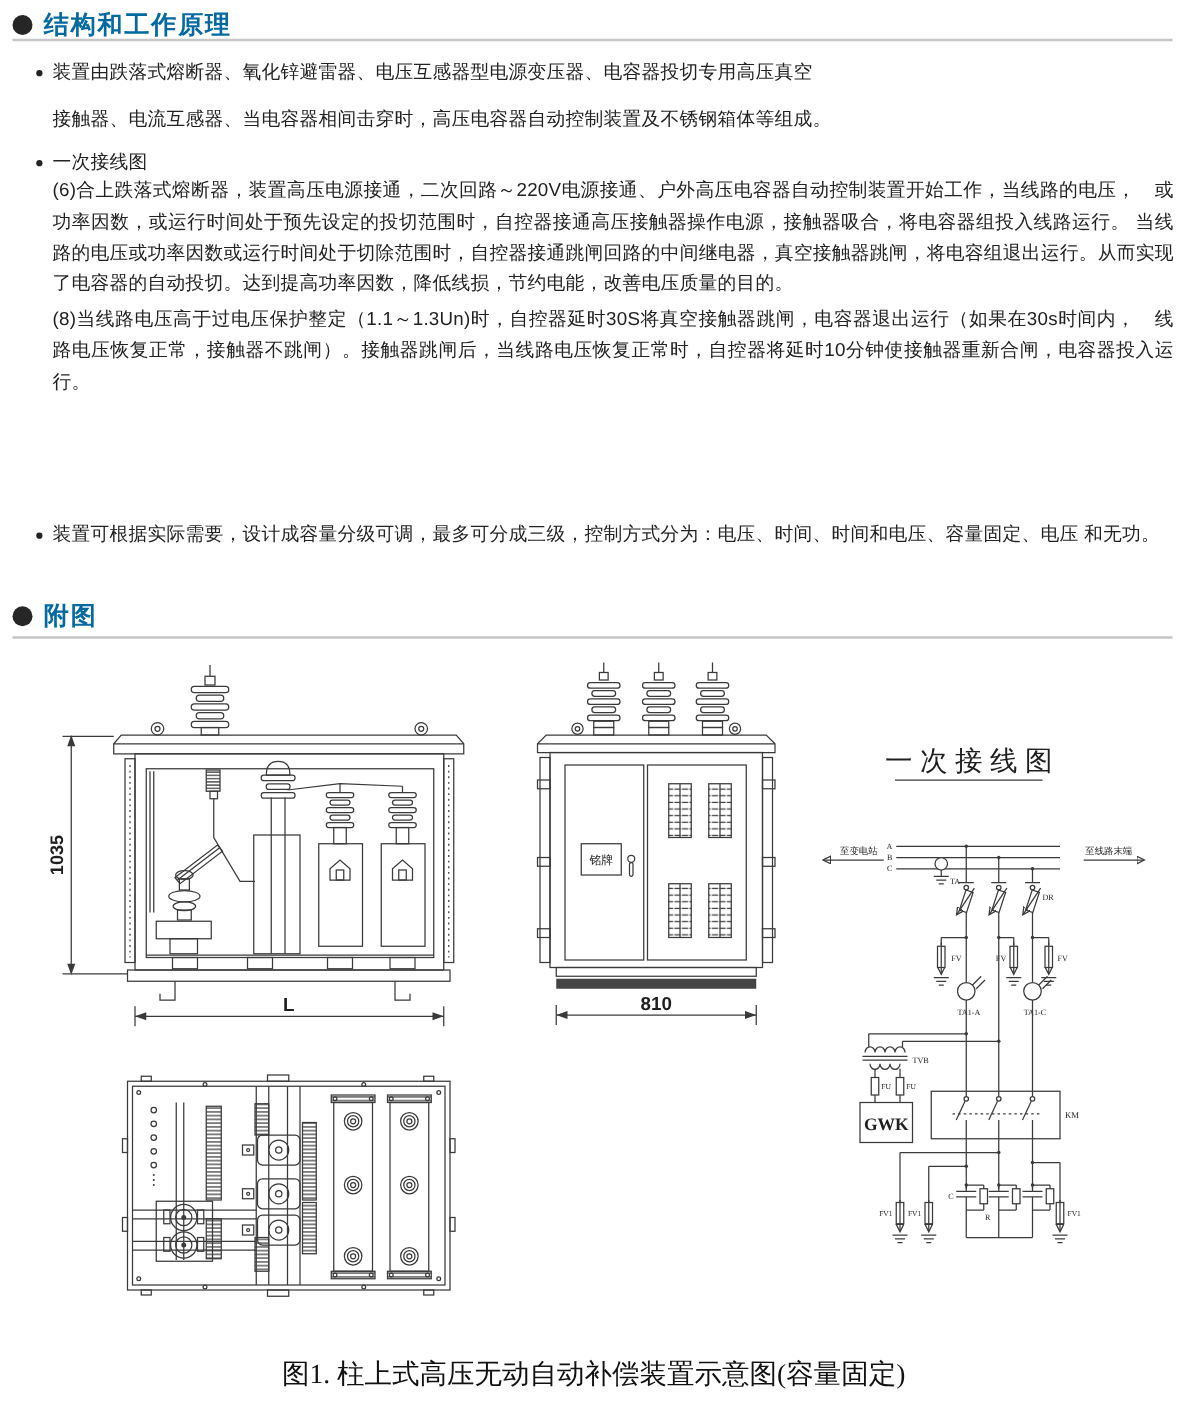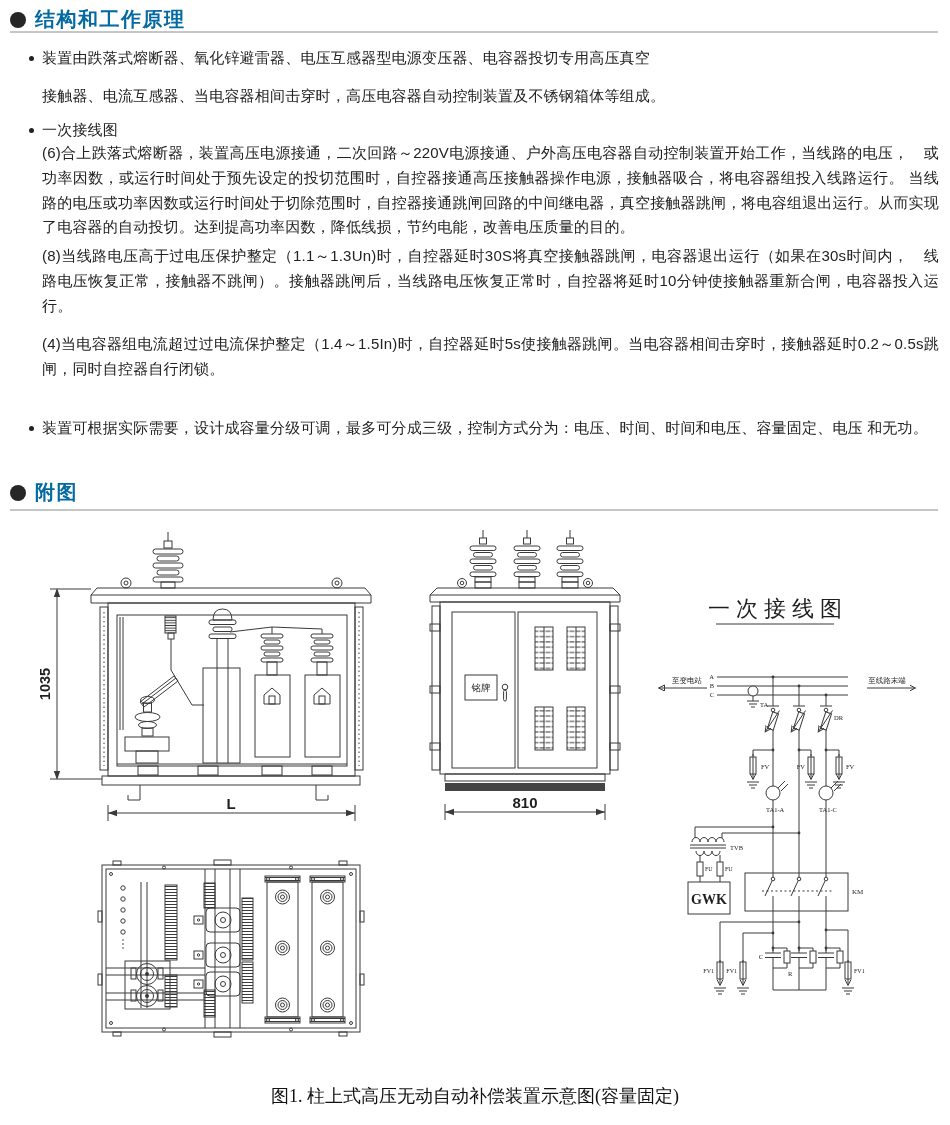--- a/index.html
+++ b/index.html
@@ -7,21 +7,21 @@
         font-family:"Liberation Sans",sans-serif;color:#1d1d1d;}
   .sec-head{position:absolute;left:10px;display:flex;align-items:center;gap:9px;}
   .dot{width:16px;height:16px;border-radius:50%;background:#262626;flex:0 0 auto;}
   .sec-title{font-size:20px;font-weight:bold;color:#0369a1;letter-spacing:1.5px;}
   .rule{position:absolute;left:10px;width:928px;height:2px;background:#c6c6c6;}
   .ti{position:absolute;left:42px;width:897px;font-size:15px;line-height:24.8px;
       font-weight:400;color:#222;text-align:justify;letter-spacing:.2px;}
   .ti.bullet::before{content:"";position:absolute;left:-13px;top:10px;width:5px;height:5px;
       border-radius:50%;background:#222;}
   .caption{position:absolute;top:1084px;left:0;width:950px;text-align:center;
-      font-family:"Liberation Serif",serif;font-size:18px;color:#111;}
+      font-family:"Liberation Serif",serif;font-size:22px;color:#111;}
   .draw{position:absolute;}
   .draw line,.draw polyline,.draw polygon,.draw rect,.draw circle,.draw ellipse,.draw path{
       stroke:#3a3a3a;stroke-width:1;fill:none;}
   .draw text{stroke:none;fill:#1f1f1f;font-family:"Liberation Sans",sans-serif;}
   .sch text{font-family:"Liberation Serif",serif;}
 </style>
 </head>
 <body>
 
 <div class="page">
@@ -30,21 +30,20 @@
     <span class="dot"></span>
     <span class="sec-title">结构和工作原理</span>
   </div>
   <div class="rule" style="top:31px"></div>
 
   <div class="ti bullet" style="top:46px">装置由跌落式熔断器、氧化锌避雷器、电压互感器型电源变压器、电容器投切专用高压真空</div>
   <div class="ti" style="top:84px">接触器、电流互感器、当电容器相间击穿时，高压电容器自动控制装置及不锈钢箱体等组成。</div>
   <div class="ti bullet" style="top:118px">一次接线图</div>
   <div class="ti" style="top:141px">(6)合上跌落式熔断器，装置高压电源接通，二次回路～220V电源接通、户外高压电容器自动控制装置开始工作，当线路的电压，　或功率因数，或运行时间处于预先设定的投切范围时，自控器接通高压接触器操作电源，接触器吸合，将电容器组投入线路运行。 当线路的电压或功率因数或运行时间处于切除范围时，自控器接通跳闸回路的中间继电器，真空接触器跳闸，将电容组退出运行。从而实现了电容器的自动投切。达到提高功率因数，降低线损，节约电能，改善电压质量的目的。</div>
   <div class="ti" style="top:244px">(8)当线路电压高于过电压保护整定（1.1～1.3Un)时，自控器延时30S将真空接触器跳闸，电容器退出运行（如果在30s时间内，　线路电压恢复正常，接触器不跳闸）。接触器跳闸后，当线路电压恢复正常时，自控器将延时10分钟使接触器重新合闸，电容器投入运行。</div>
-  <div class="ti" style="top:332px">(4)当电容器组电流超过过电流保护整定（1.4～1.5In)时，自控器延时5s使接触器跳闸。当电容器相间击穿时，接触器延时0.2～0.5s跳闸，同时自控器自行闭锁。</div>
   <div class="ti bullet" style="top:416px">装置可根据实际需要，设计成容量分级可调，最多可分成三级，控制方式分为：电压、时间、时间和电压、容量固定、电压 和无功。</div>
 
   <div class="sec-head" style="top:479px">
     <span class="dot"></span>
     <span class="sec-title">附图</span>
   </div>
   <div class="rule" style="top:509px"></div>
 
   <svg class="draw" style="left:40px;top:528px" width="340" height="296" viewBox="0 0 340 296">
     <defs>

